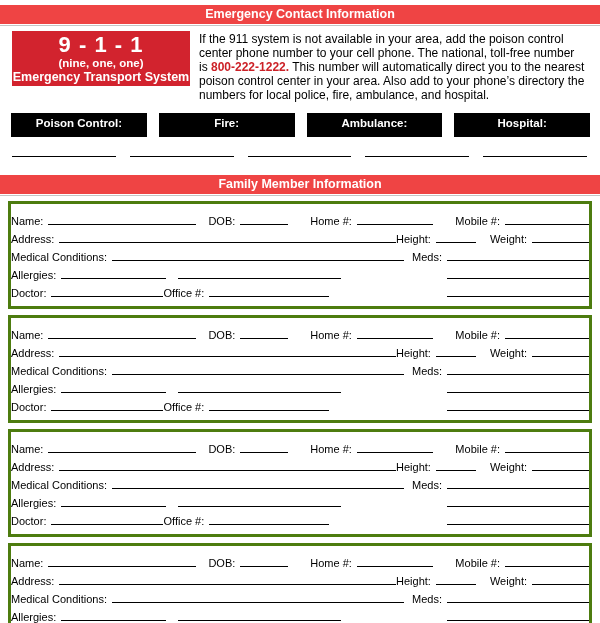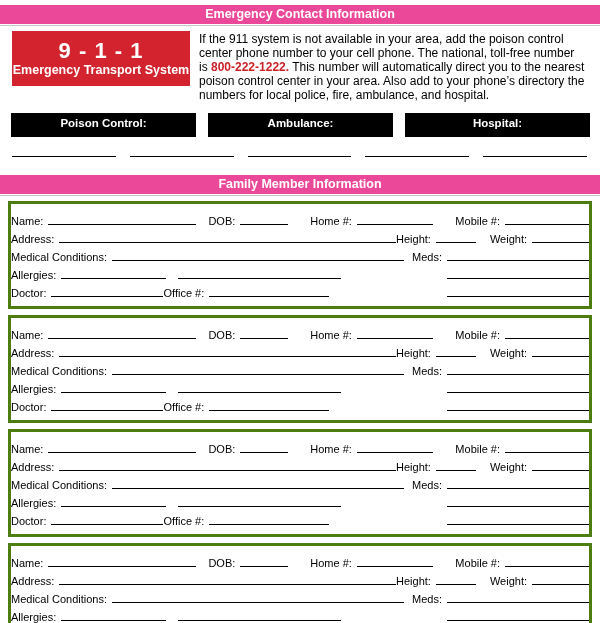--- a/index.html
+++ b/index.html
@@ -1,21 +1,21 @@
 <!DOCTYPE html>
 <html><head>
 <meta charset="utf-8">
 <style>
   html,body{margin:0;padding:0;}
   body{
     width:600px;height:623px;overflow:hidden;background:#fff;color:#000;
     font-family:"Liberation Sans",sans-serif;font-size:11px;
   }
   .bar{
-    background:#ec4899;color:#fff;font-weight:bold;font-size:12.5px;
+    background:#ef4444;color:#fff;font-weight:bold;font-size:12.5px;
     text-align:center;height:19px;line-height:19px;
     border-bottom:1px solid #fff;box-shadow:0 1px 0 #c4c4c4;
   }
   .top-bar{margin-top:5px;}
   .family-bar{margin-top:18px;}
 
   .intro{display:flex;margin:6px 11px 0 12px;}
   .red-box{
     width:178px;min-width:178px;height:55px;color:#fff;font-weight:bold;
     text-align:center;display:flex;flex-direction:column;justify-content:center;
@@ -60,29 +60,31 @@
 </head>
 <body>
 
 <div class="bar top-bar">
   <span>Emergency Contact Information</span>
 </div>
 
 <div class="intro">
   <div class="red-box" id="redbox" style="background: rgb(210, 35, 46);">
     <div class="red-911">9 - 1 - 1</div>
+    <div class="red-sub">(nine, one, one)</div>
     <div class="red-cap">Emergency Transport System</div>
   </div>
   <div class="intro-text">
     <span>If the 911 system is not available in your area, add the poison control center phone number to your cell phone. The national, toll-free number is </span><span class="phone" id="phonespan" style="color: rgb(204, 33, 39);">800-222-1222.</span><span> This number will automatically direct you to the nearest poison control center in your area. Also add to your phone’s directory the numbers for local police, fire, ambulance, and hospital.</span>
   </div>
 </div>
 
 <div class="contacts-row">
   <div class="contact-box">Poison Control:</div>
+  <div class="contact-box">Fire:</div>
   <div class="contact-box">Ambulance:</div>
   <div class="contact-box">Hospital:</div>
 </div>
 <div class="contact-lines">
   <div class="line"></div>
   <div class="line"></div>
   <div class="line"></div>
   <div class="line"></div>
   <div class="line"></div>
 </div>

